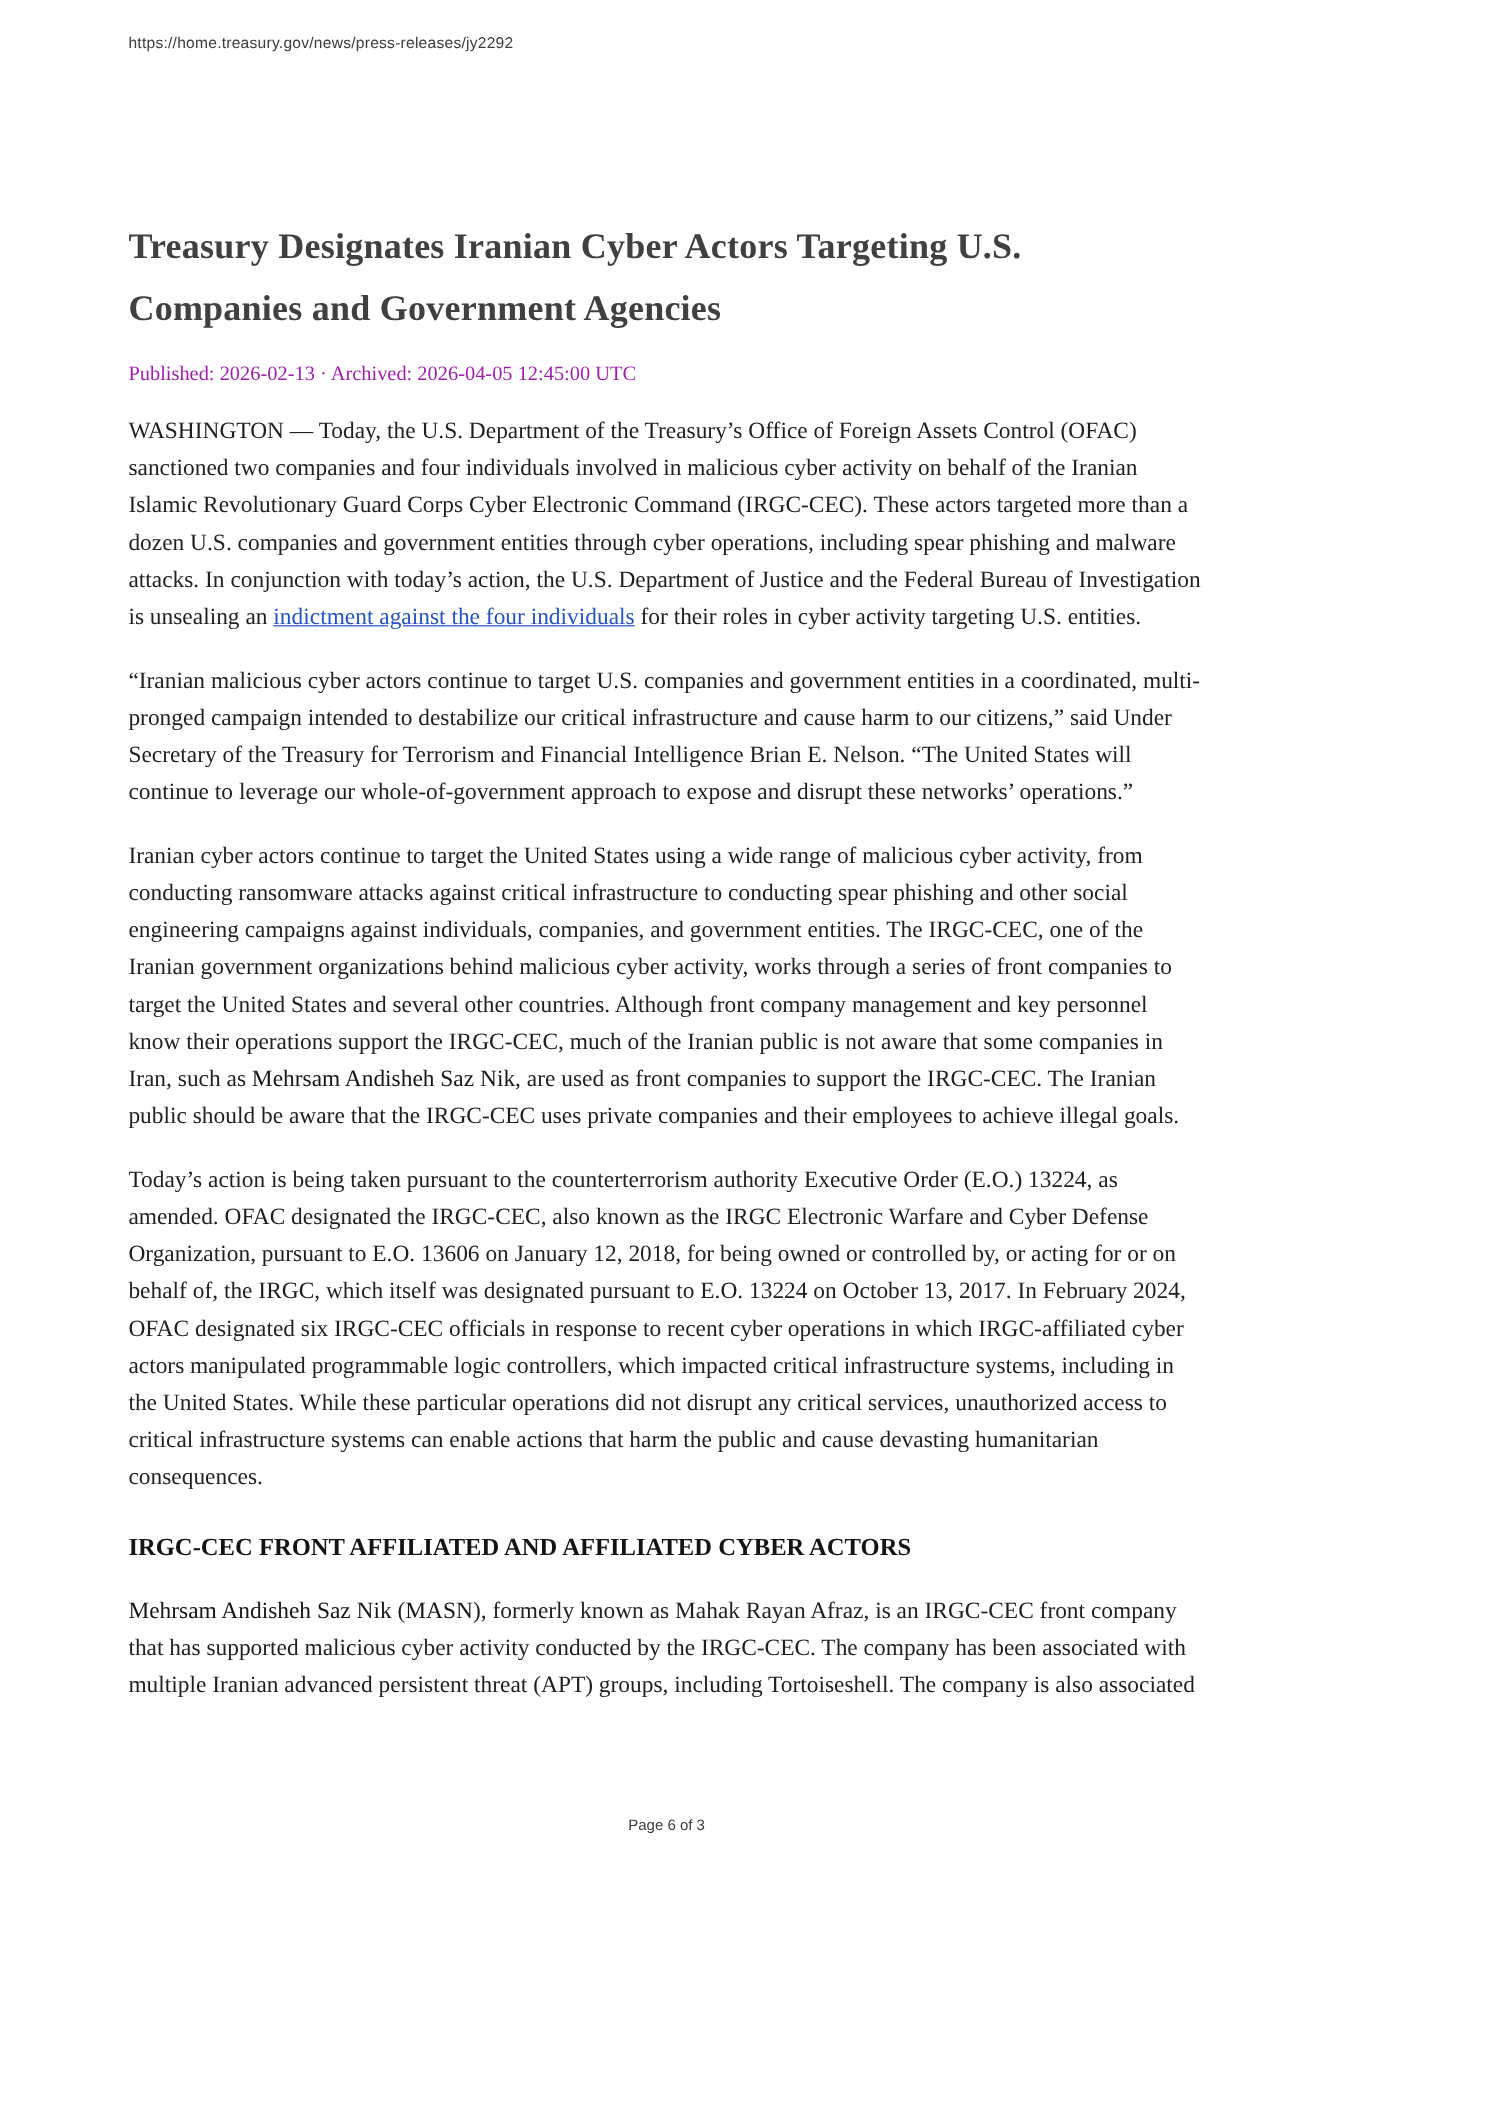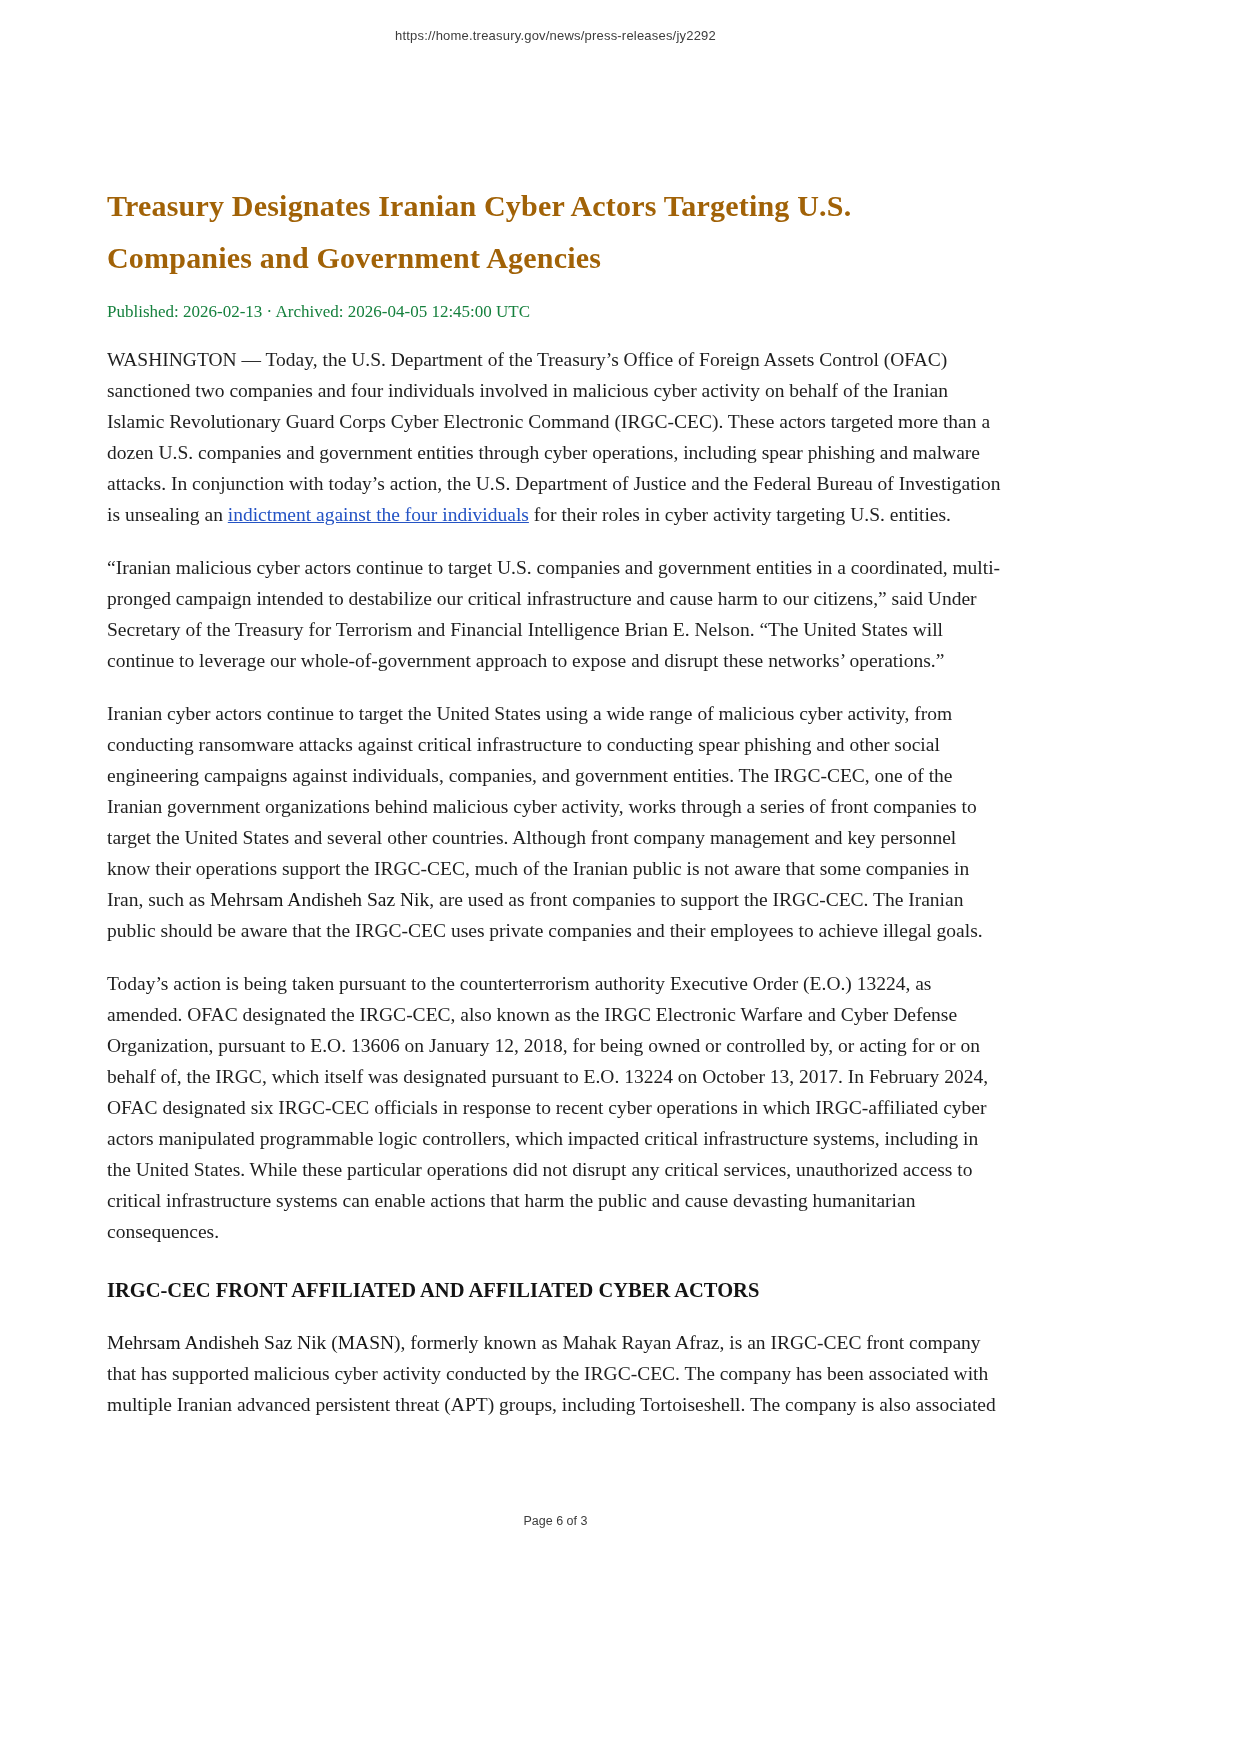--- a/index.html
+++ b/index.html
@@ -10,44 +10,44 @@
     position: relative;
     font-family: "Liberation Serif", serif;
     color: #1f1f1f;
     overflow: hidden;
   }
   .page-url {
     position: absolute;
     top: 28px;
     left: 107px;
     width: 897px;
-    text-align: center;
+    text-align: left;
     font-family: "Liberation Sans", sans-serif;
     font-size: 13px;
     color: #3c3c3c;
     letter-spacing: 0.2px;
   }
   .content {
     position: absolute;
     left: 107px;
     top: 0;
     width: 897px;
     padding-top: 180px;
   }
   h1.title {
     font-size: 30px;
     line-height: 52px;
     font-weight: bold;
-    color: #a16207;
+    color: #404040;
     letter-spacing: 0.2px;
   }
   .meta {
     margin-top: 18px;
     font-size: 17px;
-    color: #15803d;
+    color: #a21caf;
   }
   p.body-para {
     margin-top: 22px;
     font-size: 19.5px;
     line-height: 31px;
     color: #1f1f1f;
     text-align: left;
   }
   p.body-para strong { font-weight: normal; color: #161616; }
   a.inline-link {

